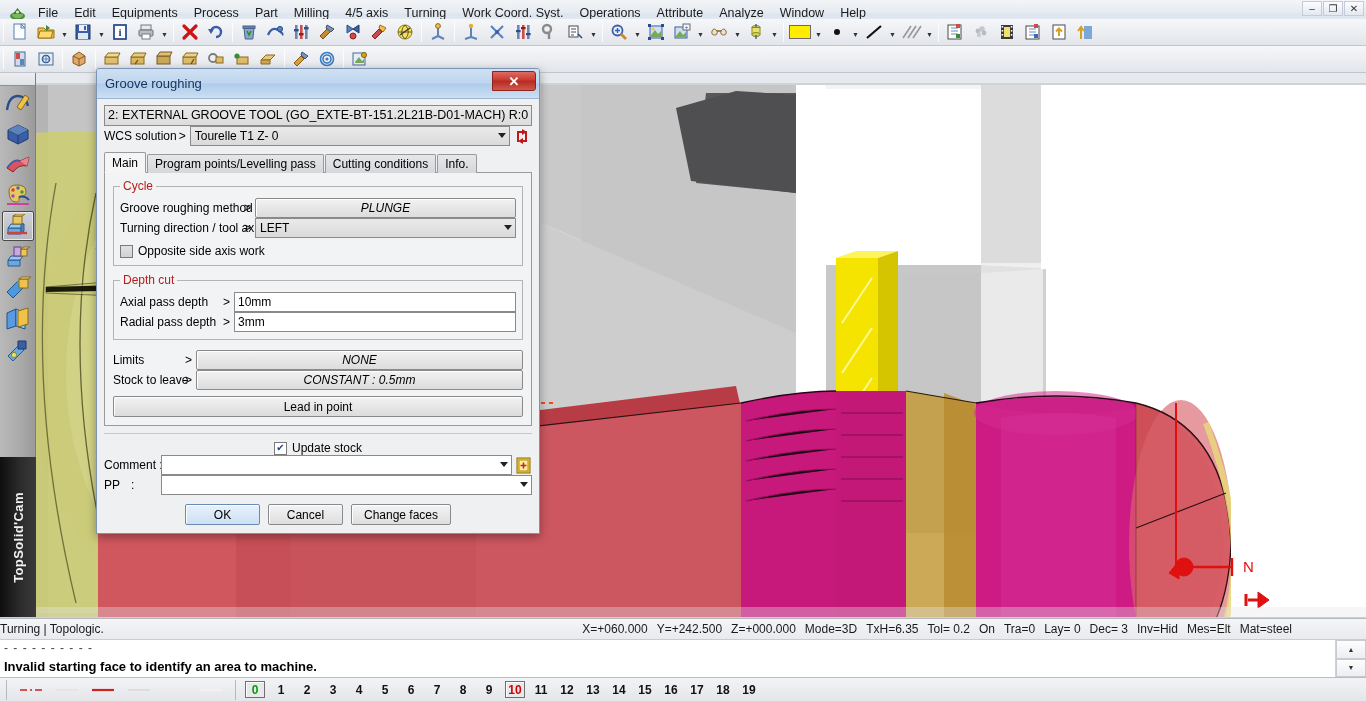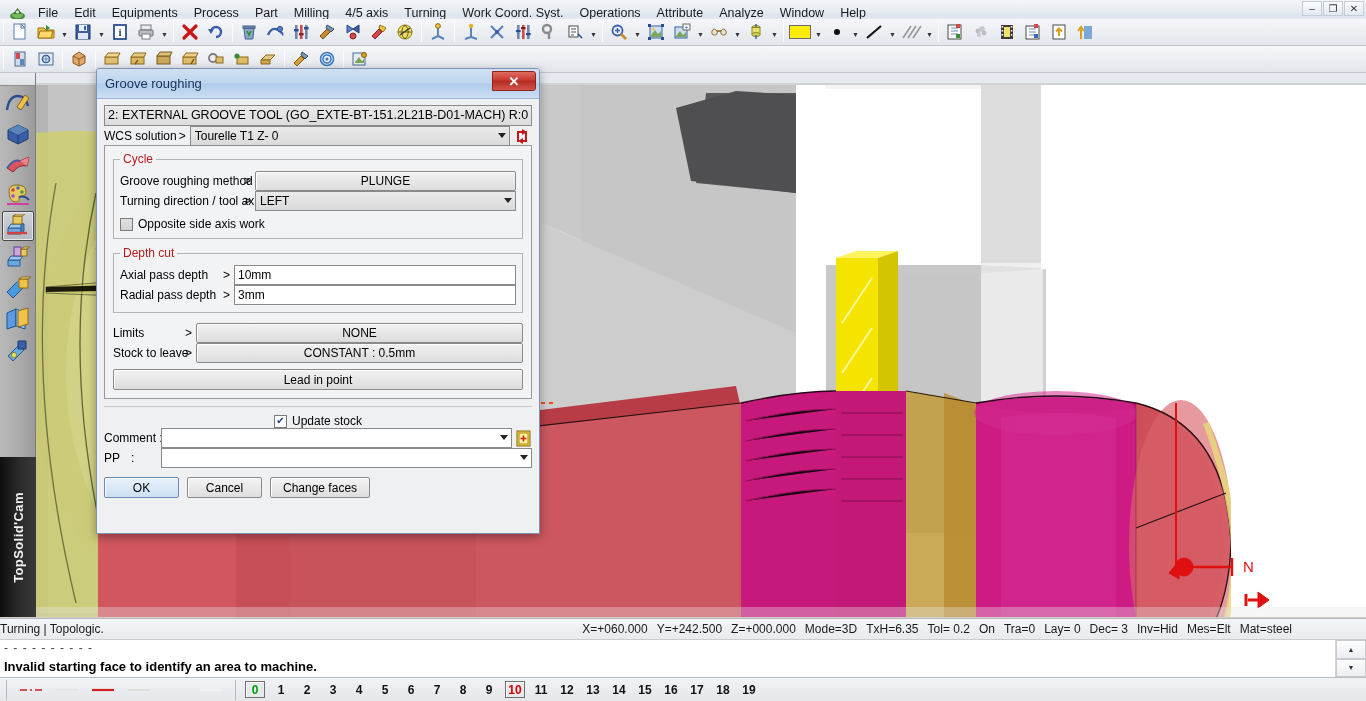--- a/index.html
+++ b/index.html
@@ -219,20 +219,21 @@
   }
   fieldset.grp legend { font-size: 12px; color: #b91c1c; padding: 0 3px; }
 
   .btnfield {
     flex: 1; height: 20px;
     background: linear-gradient(to bottom,#f2f2f2,#dcdcdc);
     border: 1px solid #8a8a8a; border-radius: 2px;
     font-size: 12px; color: #000;
     display: flex; align-items: center; justify-content: center;
     box-shadow: inset 1px 1px 0 #fefefe;
+    font-style: italic;
   }
   .txtfield {
     flex: 1; height: 20px; background: #fff; border: 1px solid #8a8a8a;
     font-size: 12px; color: #000; padding: 2px 0 0 3px;
     overflow: hidden; white-space: nowrap;
   }
   .chkrow { display: flex; align-items: center; margin-top: 6px; }
   .chk {
     width: 13px; height: 13px; background: #fff; border: 1px solid #7a7a7a;
     margin-right: 5px; display: flex; align-items: center; justify-content: center;
@@ -246,21 +247,21 @@
     font-size: 12px; display:flex; align-items:center; justify-content:center;
     box-shadow: inset 1px 1px 0 #fefefe; margin-top: 6px;
   }
   .sep-line { height:1px; background:#c6c8cc; margin: 7px 0 0 0; }
   .update-row { display:flex; justify-content:center; align-items:center; margin-top:7px; }
   .lbl-w { width: 57px; font-size: 12px; }
   .note-icon {
     width: 17px; height: 19px; margin-left: 3px;
     display:flex; align-items:center; justify-content:center;
   }
-  .dlg-buttons { display:flex; justify-content:flex-start; gap: 8px; margin-top: 9px; }
+  .dlg-buttons { display:flex; justify-content:center; gap: 8px; margin-top: 9px; }
   .dbtn {
     height: 21px; padding: 0 12px; font-size: 12px; color: #000;
     background: linear-gradient(to bottom,#f4f4f4,#dedede);
     border: 1px solid #8a8a8a; border-radius: 2px;
     display:flex; align-items:center; justify-content:center;
     box-shadow: inset 1px 1px 0 #fefefe;
   }
   .dbtn.default {
     min-width: 75px;
     background: linear-gradient(to bottom,#e8f1fb,#cde0f4);
@@ -1028,20 +1029,26 @@
         <div class="wcs-icon">
           <svg width="17" height="17" viewBox="0 0 17 17">
             <path d="M4 14 L4 4 L10 4" fill="none" stroke="#c01818" stroke-width="2"></path>
             <path d="M8 1 L13 4 L8 7 Z" fill="#c01818"></path>
             <path d="M12 3 L12 13 L6 13" fill="none" stroke="#c01818" stroke-width="2"></path>
             <path d="M9 10 L4 13 L9 16 Z" fill="#c01818"></path>
           </svg>
         </div>
       </div>
 
+      <div class="tabs">
+        <div class="tab active">Main</div>
+        <div class="tab">Program points/Levelling pass</div>
+        <div class="tab">Cutting conditions</div>
+        <div class="tab">Info.</div>
+      </div>
 
       <div class="tabpanel">
 
         <fieldset class="grp">
           <legend>Cycle</legend>
           <div class="row" style="margin-top:2px">
             <span class="lbl" style="width:122px">Groove roughing method</span>
             <span class="gt">&gt;</span>
             <div class="btnfield">PLUNGE</div>
           </div>

